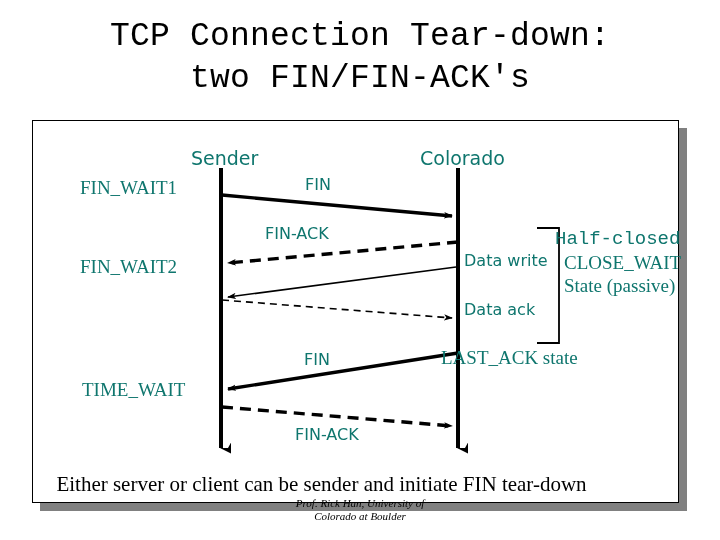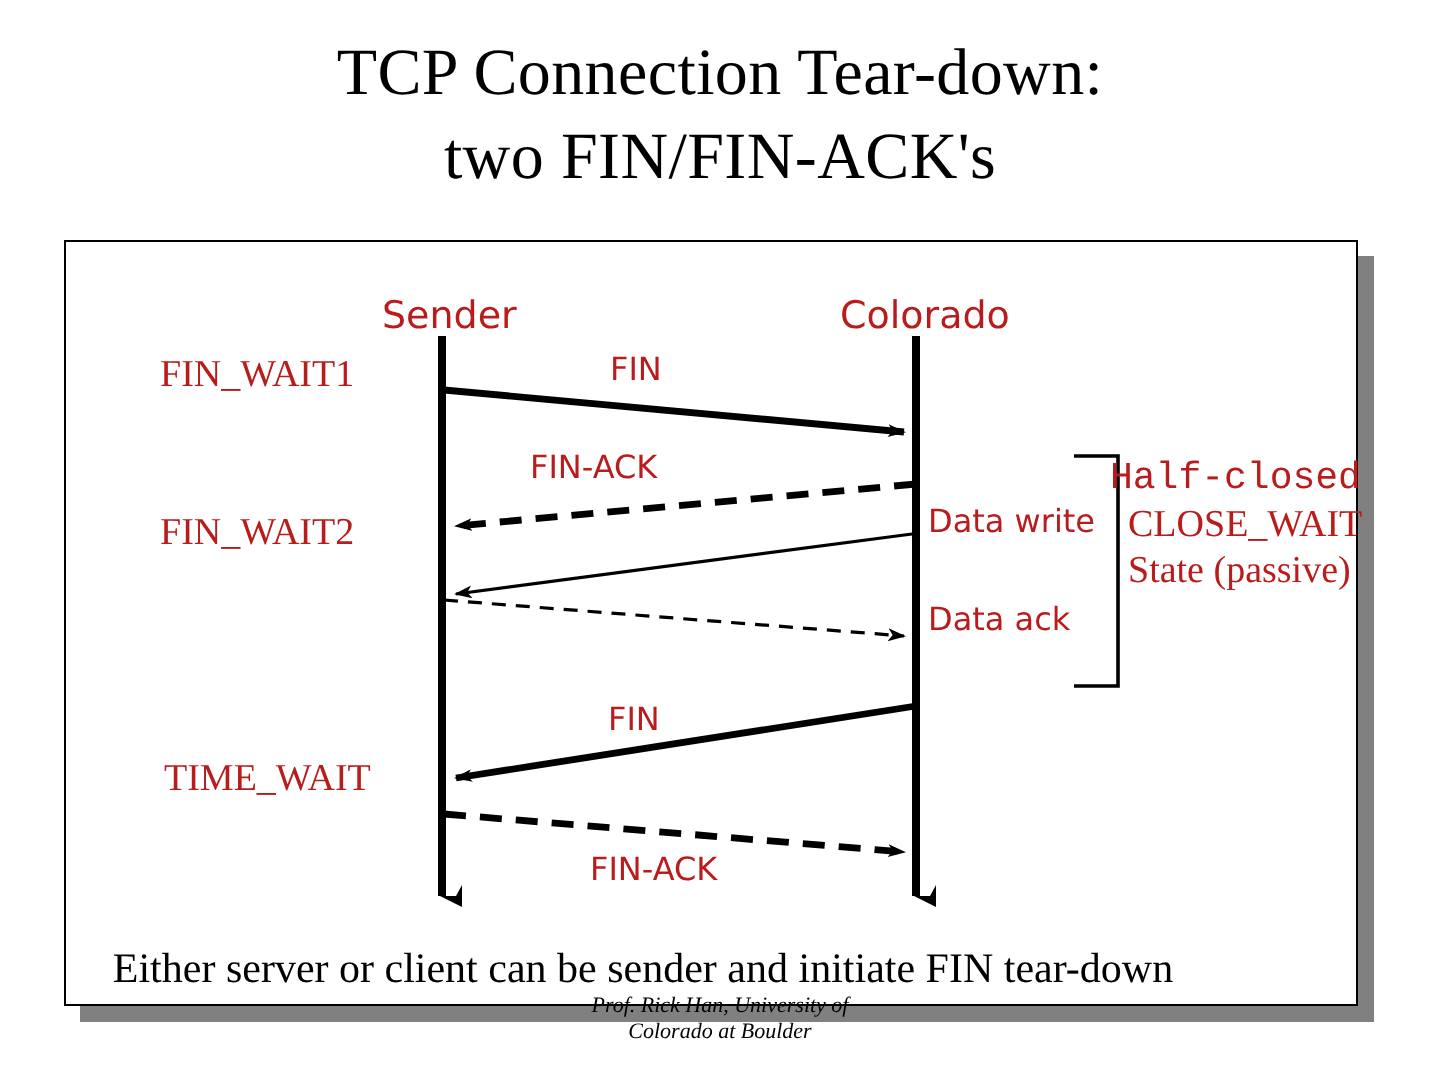--- a/index.html
+++ b/index.html
@@ -16,21 +16,21 @@
     font-family: "Liberation Serif", serif;
   }
 
   
   #title {
     position: absolute;
     left: 0;
     top: 16px;
     width: 720px;
     text-align: center;
-    font-family: Liberation Serif, serif;
+    font-family: Liberation Mono, monospace;
     font-size: 33px;
     line-height: 42px;
     color: #000000;
     letter-spacing: 0.2px;
     white-space: pre-line;
     font-weight: 400;
   }
 
   
   #box-shadow {
@@ -62,21 +62,21 @@
   }
   #diagram svg {
     position: absolute;
     left: 0;
     top: 0;
   }
 
   
   .lbl {
     position: absolute;
-    color: #b91c1c;
+    color: #0f766e;
     white-space: nowrap;
   }
   .sans {
     font-family: "DejaVu Sans", sans-serif;
   }
   .serif {
     font-family: "Liberation Serif", serif;
   }
 
   .head-label {   
@@ -170,20 +170,21 @@
     <div class="lbl sans head-label" style="left:159px; top:28px;">Sender</div>
 
     <div class="lbl sans head-label" style="left:388px; top:28px;">Colorado</div>
 
     <div class="lbl serif state-label" style="left:48px; top:58px;">FIN_WAIT1</div>
 
     <div class="lbl serif state-label" style="left:48px; top:137px;">FIN_WAIT2</div>
 
     <div class="lbl serif state-label" style="left:50px; top:260px;">TIME_WAIT</div>
 
+    <div class="lbl serif state-label" style="left:409px; top:228px;">LAST_ACK state</div>
 
     <div class="lbl sans msg-label" style="left:273px; top:56px;">FIN</div>
 
     <div class="lbl sans msg-label" style="left:233px; top:105px;">FIN-ACK</div>
 
     <div class="lbl sans msg-label" style="left:432px; top:132px;">Data write</div>
 
     <div class="lbl sans msg-label" style="left:432px; top:181px;">Data ack</div>
 
     <div class="lbl sans msg-label" style="left:272px; top:231px;">FIN</div>

